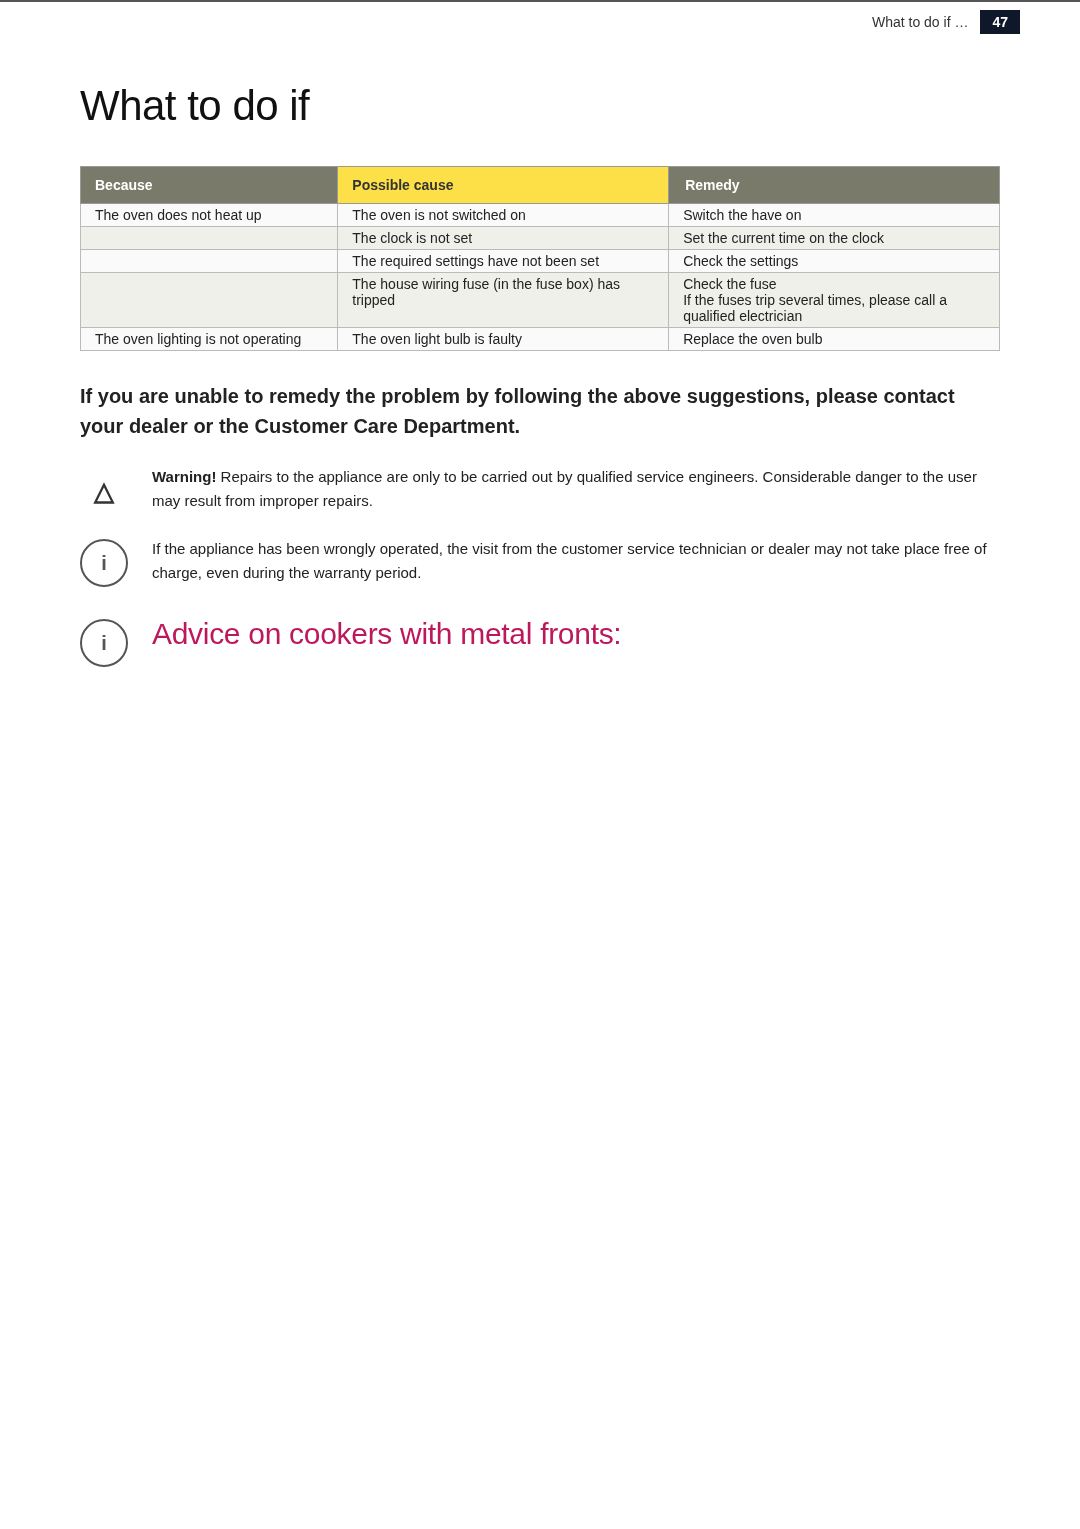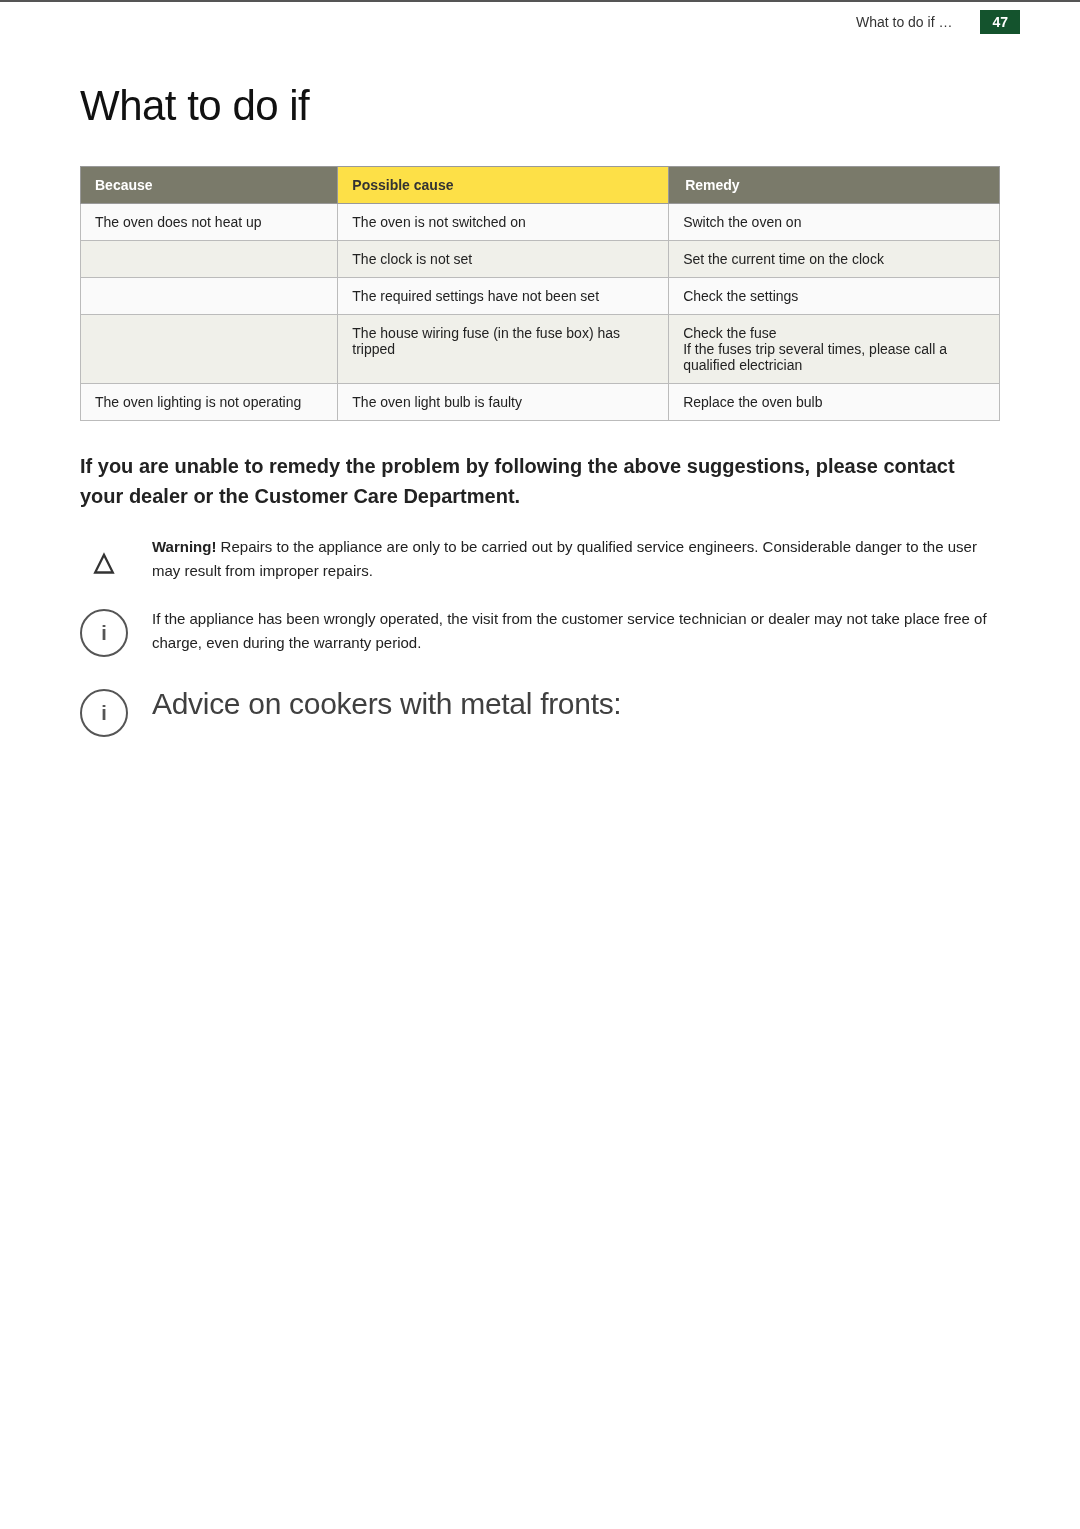--- a/index.html
+++ b/index.html
@@ -26,26 +26,26 @@
       padding: 8px 60px 8px 88px;
       margin-bottom: 0;
     }
 
     .header-title {
       font-size: 14px;
       color: #333;
     }
 
     .page-number-box {
-      background: #14532d;
+      background: #0f172a;
       color: #ffffff;
       font-size: 14px;
       font-weight: bold;
       padding: 4px 12px;
-      margin-left: 28px;
+      margin-left: 12px;
     }
 
     .main-content {
       padding: 40px 80px 60px 80px;
     }
 
     .page-title {
       font-size: 42px;
       font-weight: 300;
       color: #111;
@@ -81,21 +81,21 @@
     }
 
     .table-container th.col-remedy {
       background: #7a7a6a;
       color: #ffffff;
       width: 36%;
       padding-left: 16px;
     }
 
     .table-container td {
-      padding: 10px 14px;
+      padding: 3px 14px;
       font-size: 14px;
       vertical-align: top;
       border: 1px solid #bbb;
       color: #222;
     }
 
     .table-container tr:nth-child(odd) td {
       background: #fafafa;
     }
 
@@ -145,21 +145,21 @@
       flex: 1;
     }
 
     .icon-text strong {
       font-weight: bold;
     }
 
     .section-title {
       font-size: 30px;
       font-weight: 300;
-      color: #404040;
+      color: #be185d;
       margin-bottom: 0;
       letter-spacing: -0.3px;
     }
 
     .section-text {
       font-size: 15px;
       line-height: 1.6;
       color: #222;
     }
 
@@ -192,21 +192,21 @@
       <tr>
         <th class="col-problem">Because</th>
         <th class="col-cause">Possible cause</th>
         <th class="col-remedy">Remedy</th>
       </tr>
     </thead>
     <tbody id="table-body">
     <tr>
           <td>The oven does not heat up</td>
           <td>The oven is not switched on</td>
-          <td>Switch the oven on</td>
+          <td>Switch the have on</td>
         </tr>
         <tr>
           <td></td>
           <td>The clock is not set</td>
           <td>Set the current time on the clock</td>
         </tr>
         <tr>
           <td></td>
           <td>The required settings have not been set</td>
           <td>Check the settings</td>

